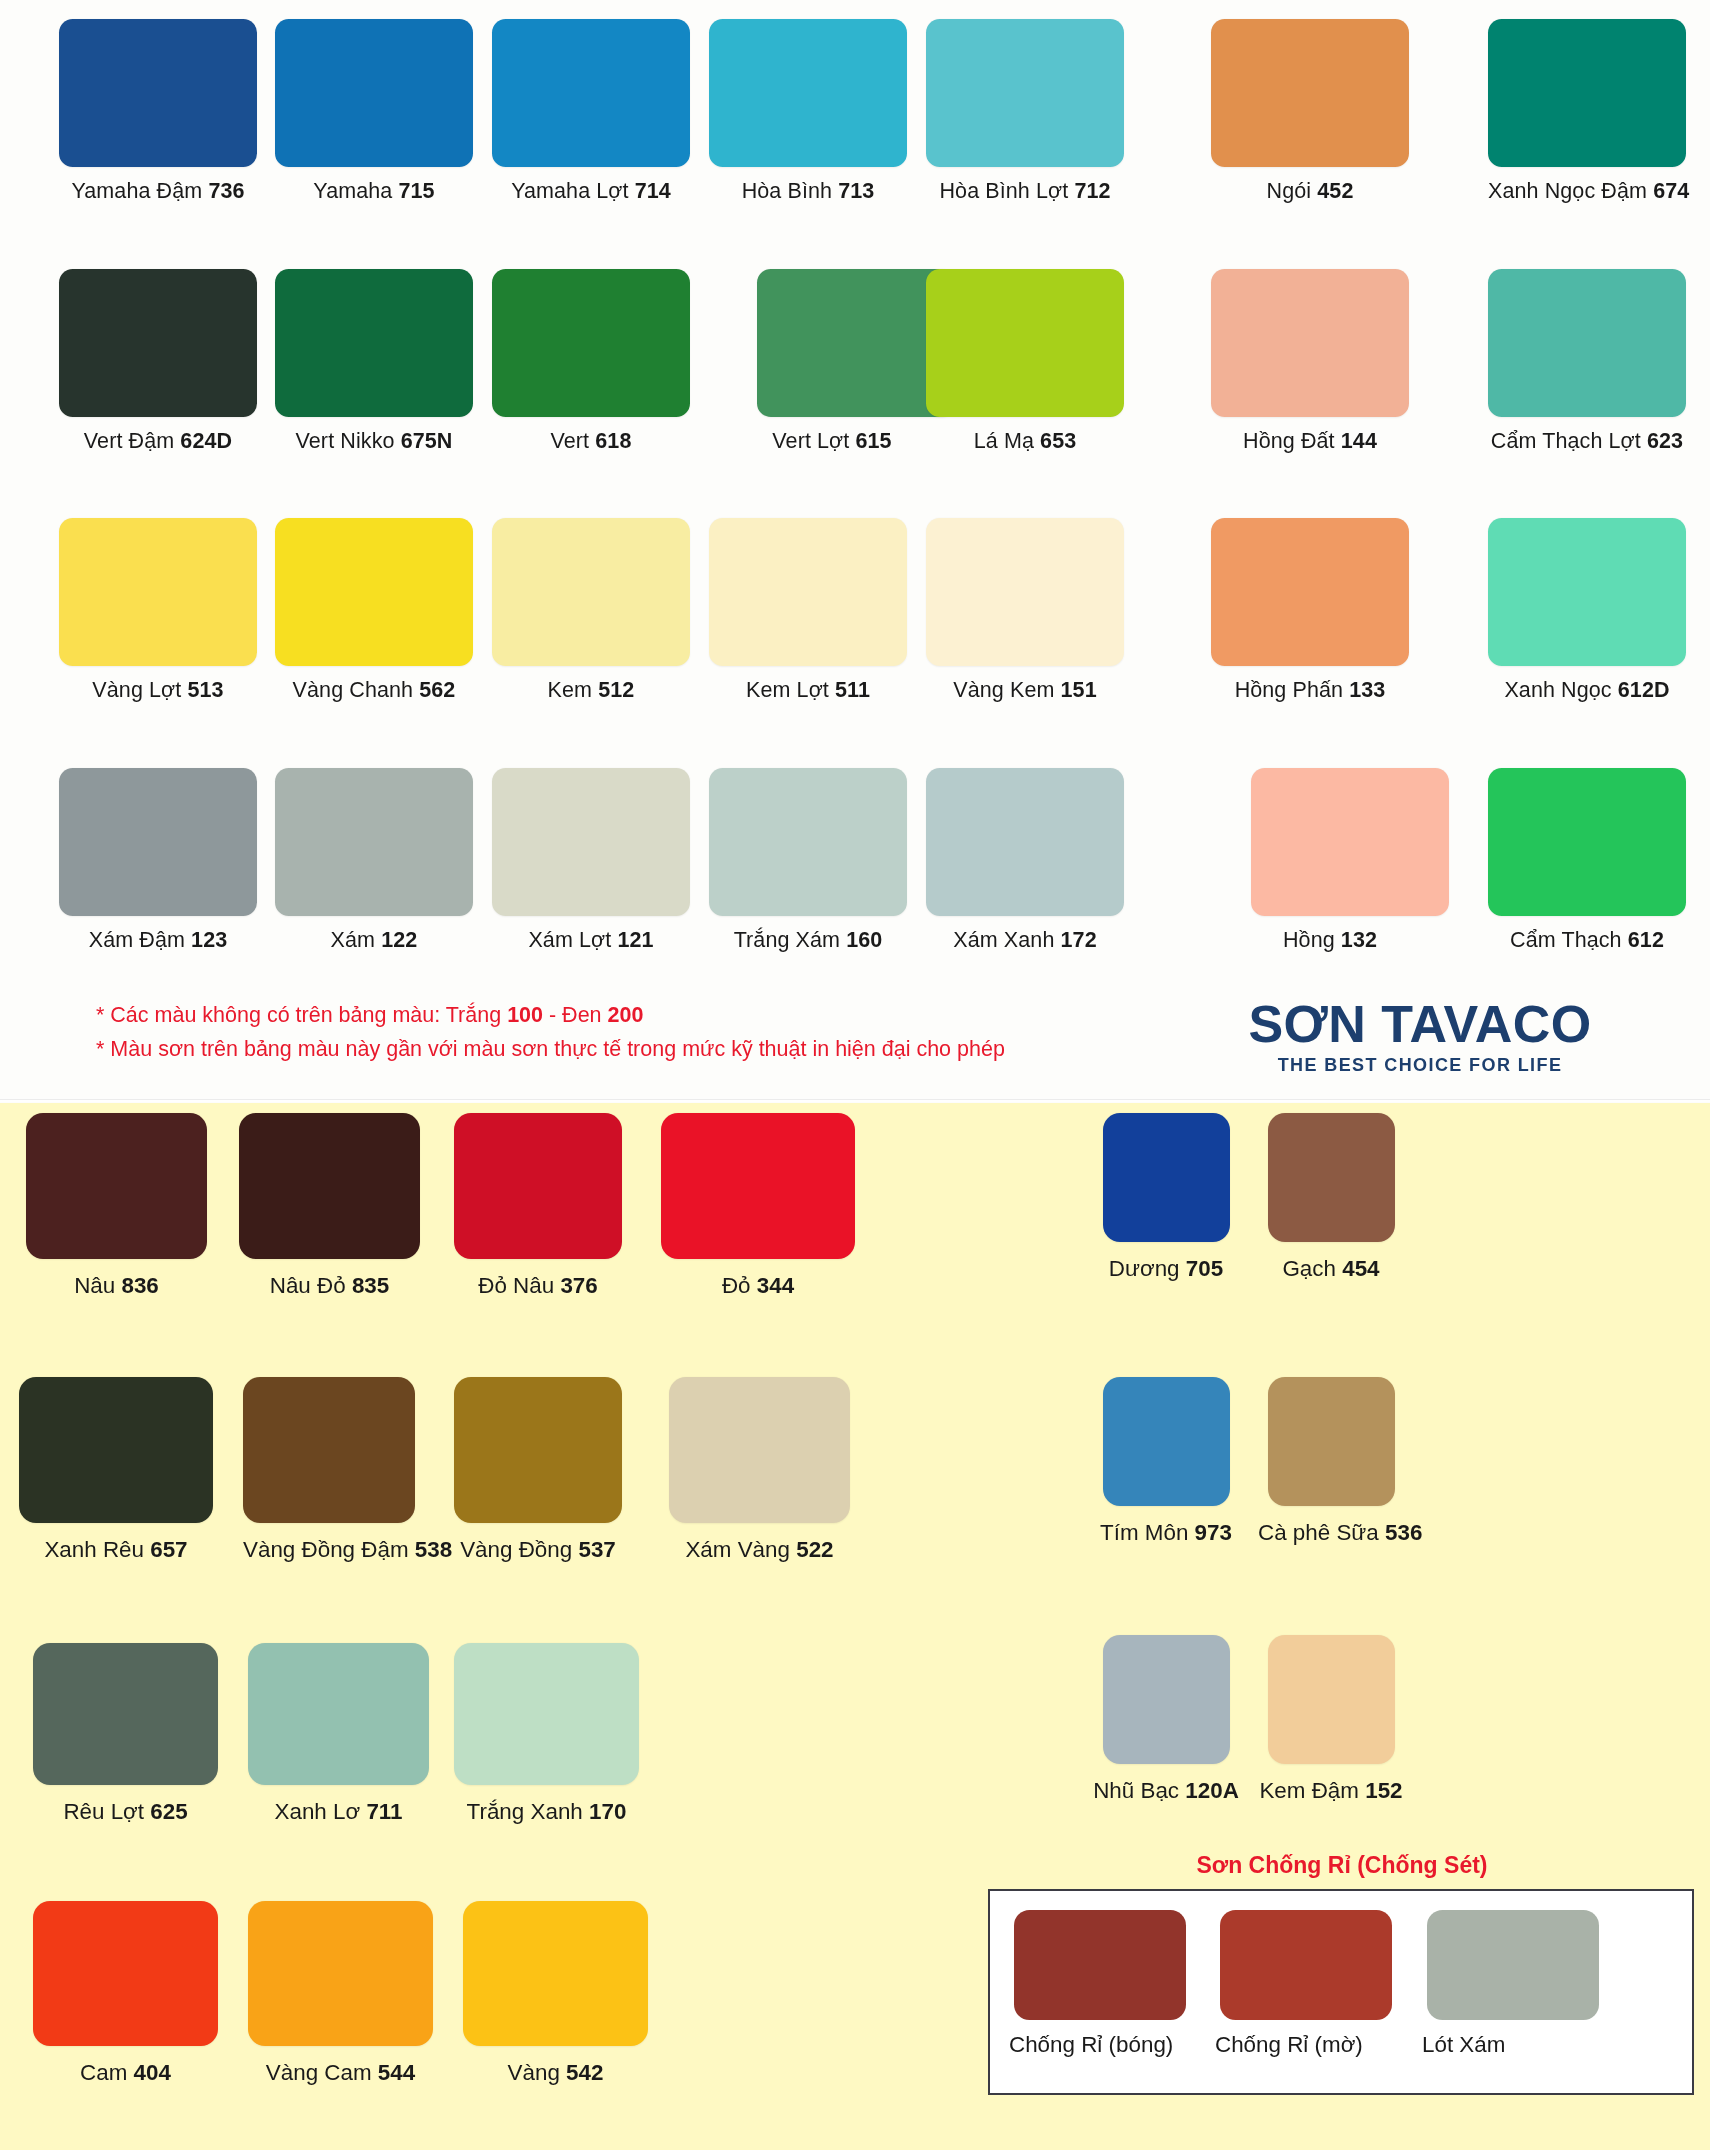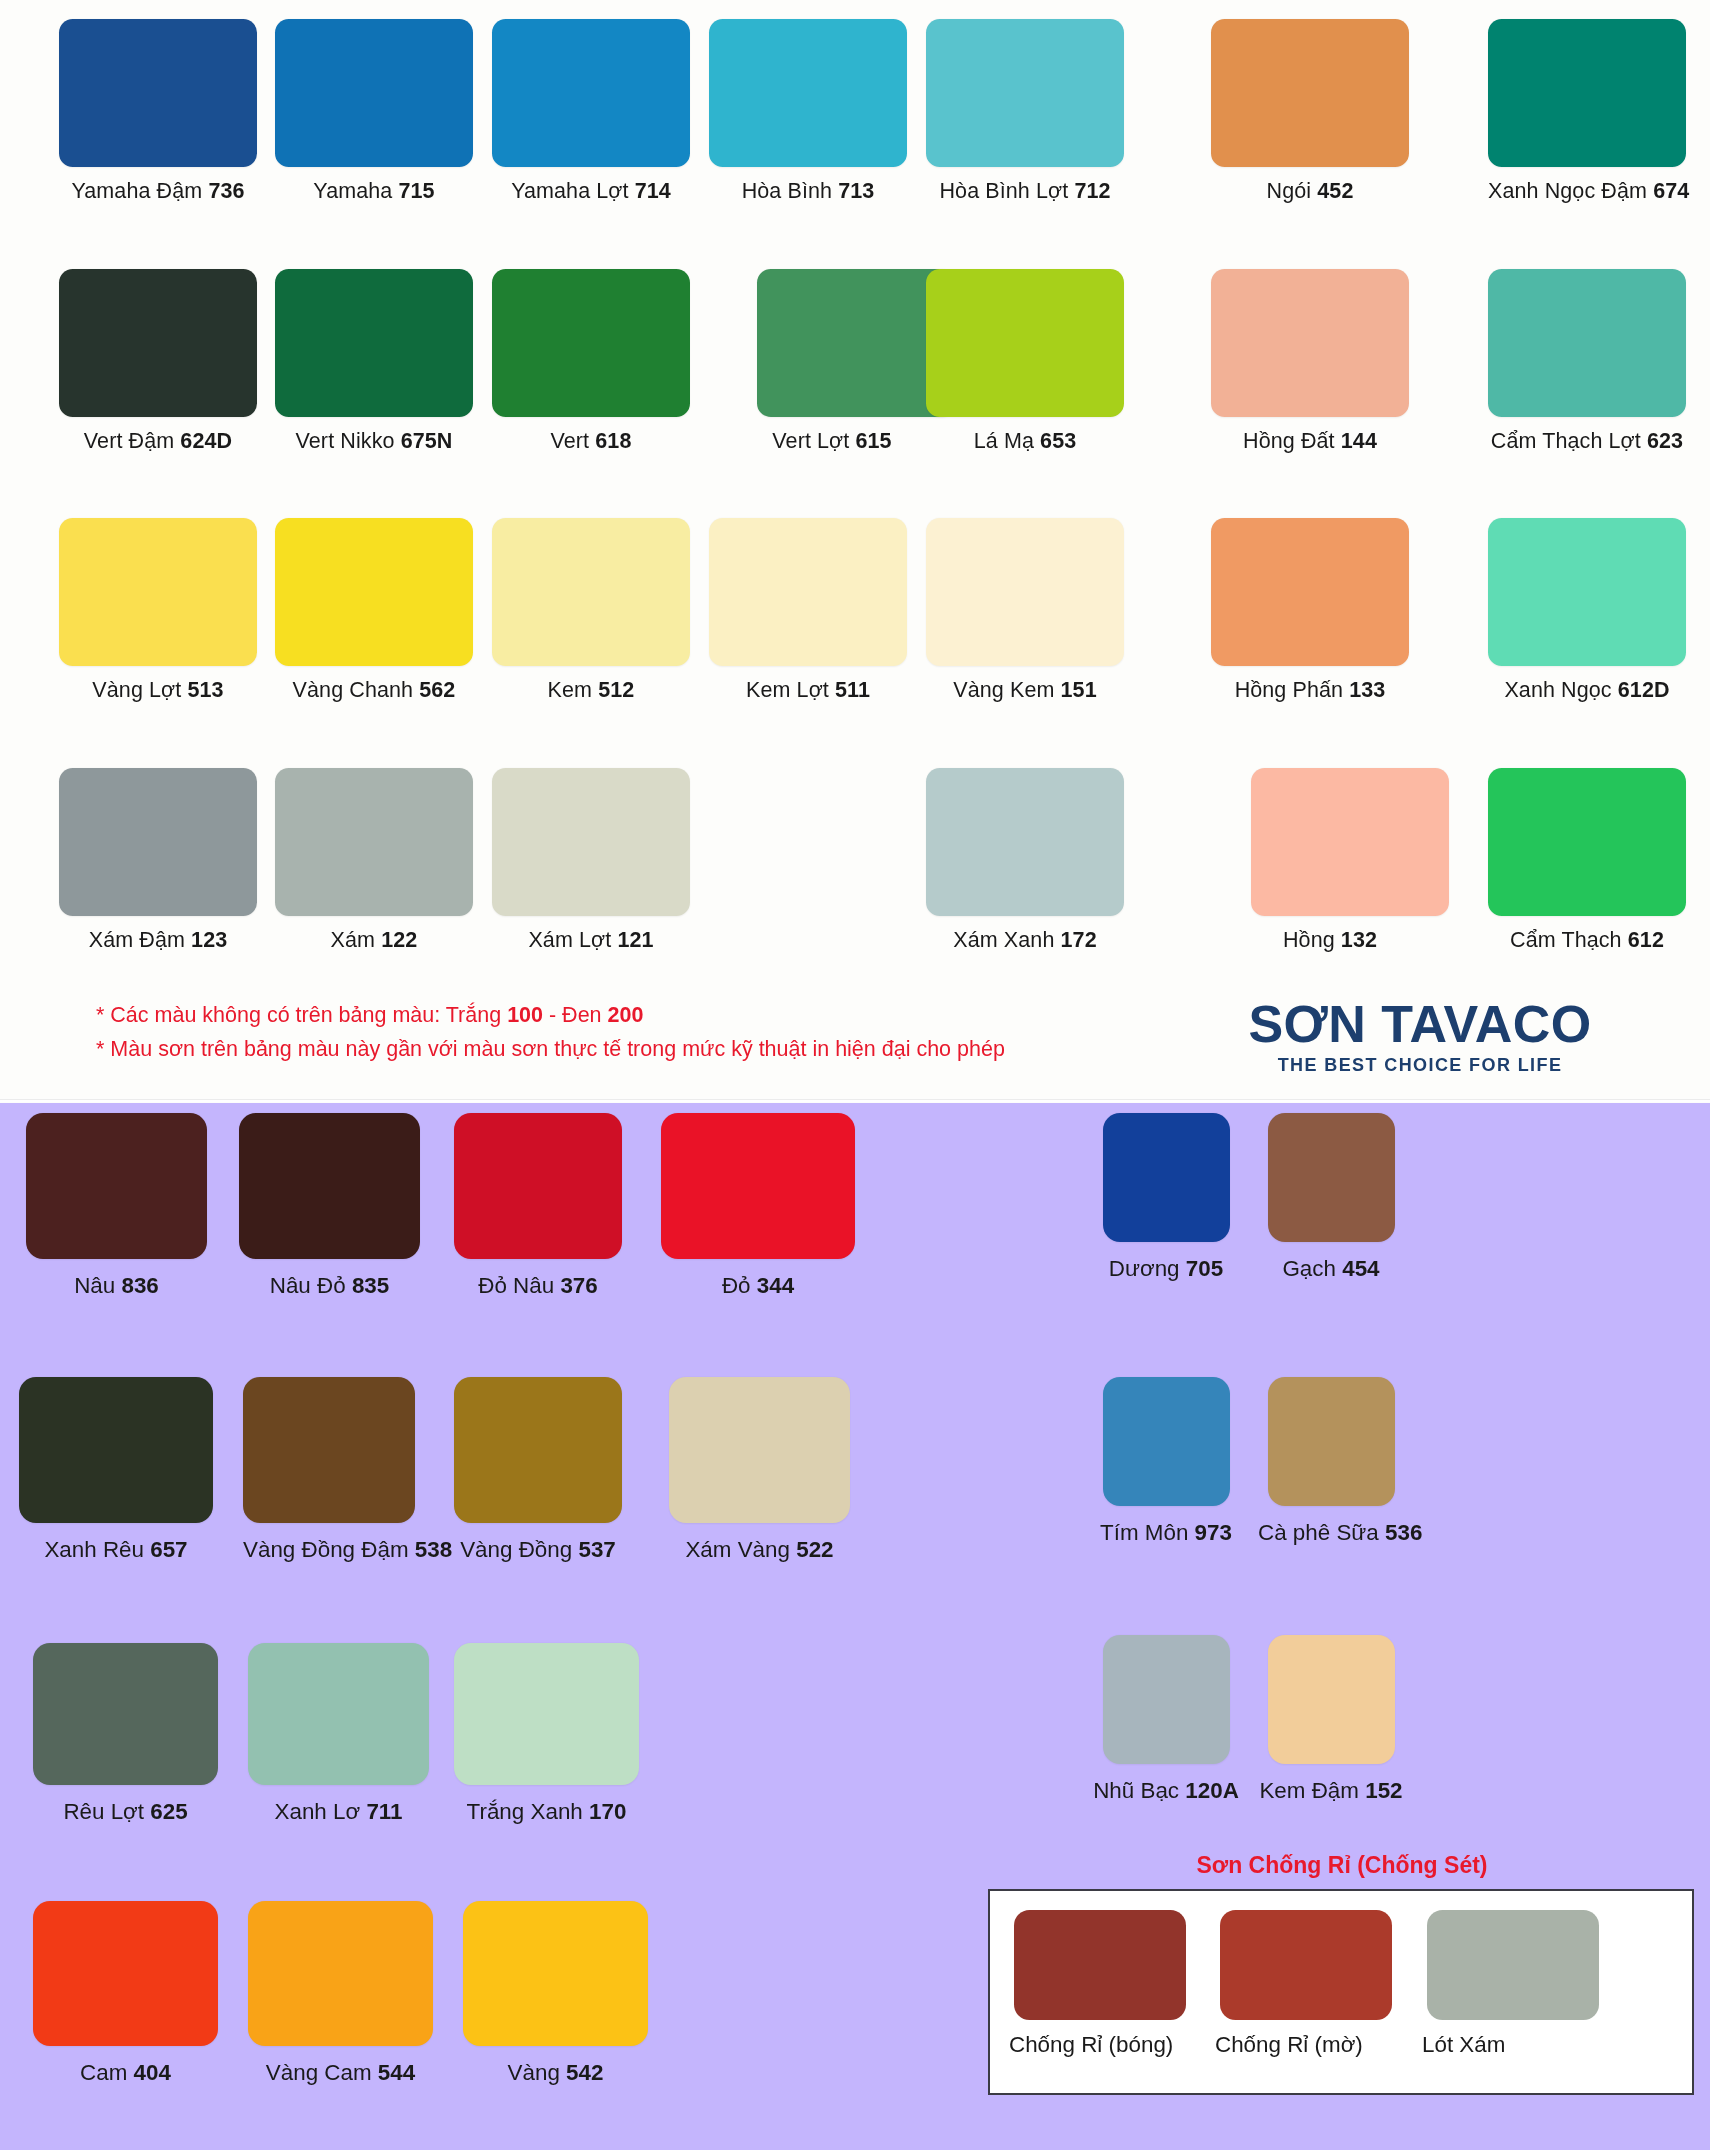--- a/index.html
+++ b/index.html
@@ -108,21 +108,21 @@
     background: #ffffff;
     border-top: 0.9px solid #ececec;
   }
 
   
   .bottom-section {
     position: absolute;
     left: 0; top: 1103px;
     width: 1710px;
     height: 1048px;
-    background: #c4b5fd;
+    background: #fef9c3;
   }
   .brow {
     position: absolute;
     width: 1710px;
   }
   .bcell {
     position: absolute;
     top: 0;
     text-align: center;
   }
@@ -281,20 +281,24 @@
             <div class="lbl"><span>Xám Đậm </span><b>123</b></div>
           </div>
           <div class="cell" style="left: 275px; top: 19px;">
             <div class="sw" style="background: rgb(168, 179, 174);"></div>
             <div class="lbl"><span>Xám </span><b>122</b></div>
           </div>
           <div class="cell" style="left: 492px; top: 19px;">
             <div class="sw" style="background: rgb(217, 218, 200);"></div>
             <div class="lbl"><span>Xám Lợt </span><b>121</b></div>
           </div>
+          <div class="cell" style="left: 709px; top: 19px;">
+            <div class="sw" style="background: rgb(188, 208, 201);"></div>
+            <div class="lbl"><span>Trắng Xám </span><b>160</b></div>
+          </div>
           <div class="cell" style="left: 926px; top: 19px;">
             <div class="sw" style="background: rgb(181, 203, 203);"></div>
             <div class="lbl"><span>Xám Xanh </span><b>172</b></div>
           </div>
           <div class="cell" style="left: 1211px; top: 19px; padding-left: 40px;">
             <div class="sw" style="background: rgb(252, 185, 163);"></div>
             <div class="lbl"><span>Hồng </span><b>132</b></div>
           </div>
           <div class="cell" style="left: 1488px; top: 19px;">
             <div class="sw" style="background: rgb(36, 197, 90);"></div>

